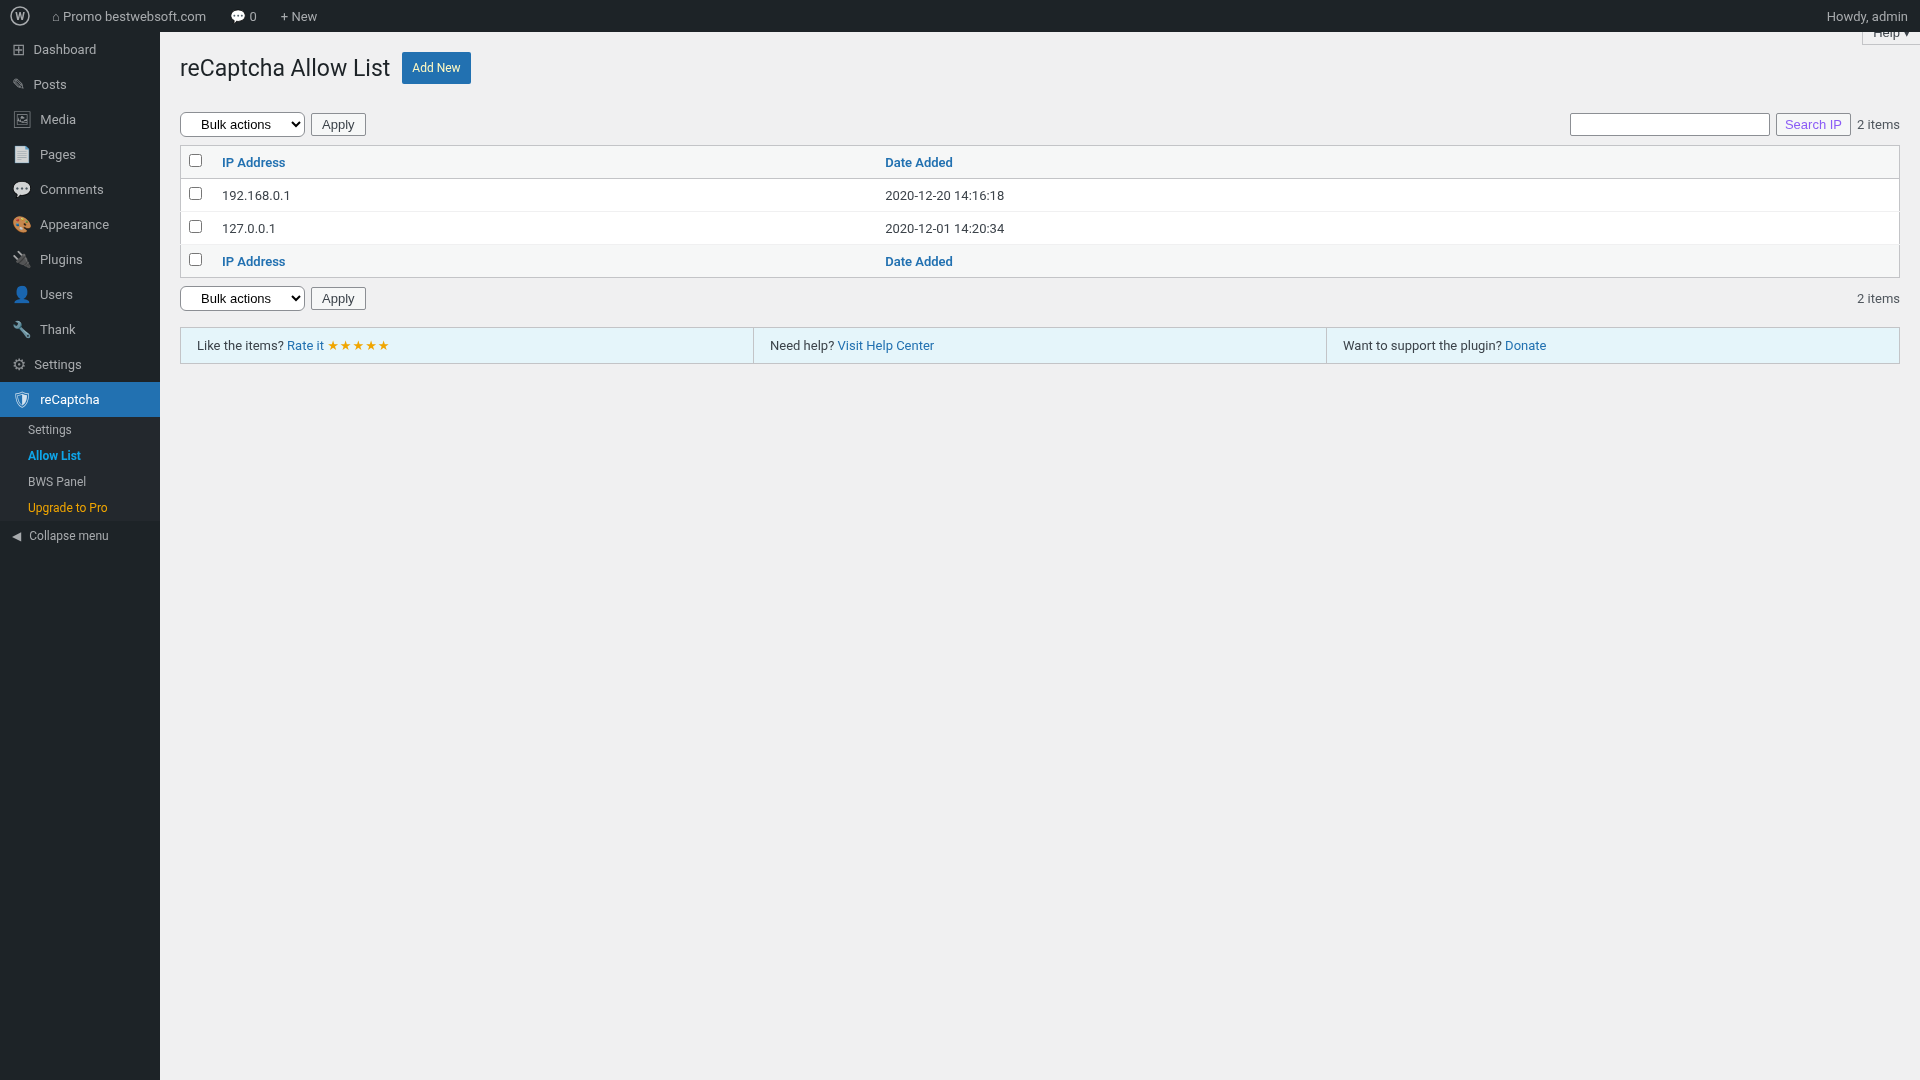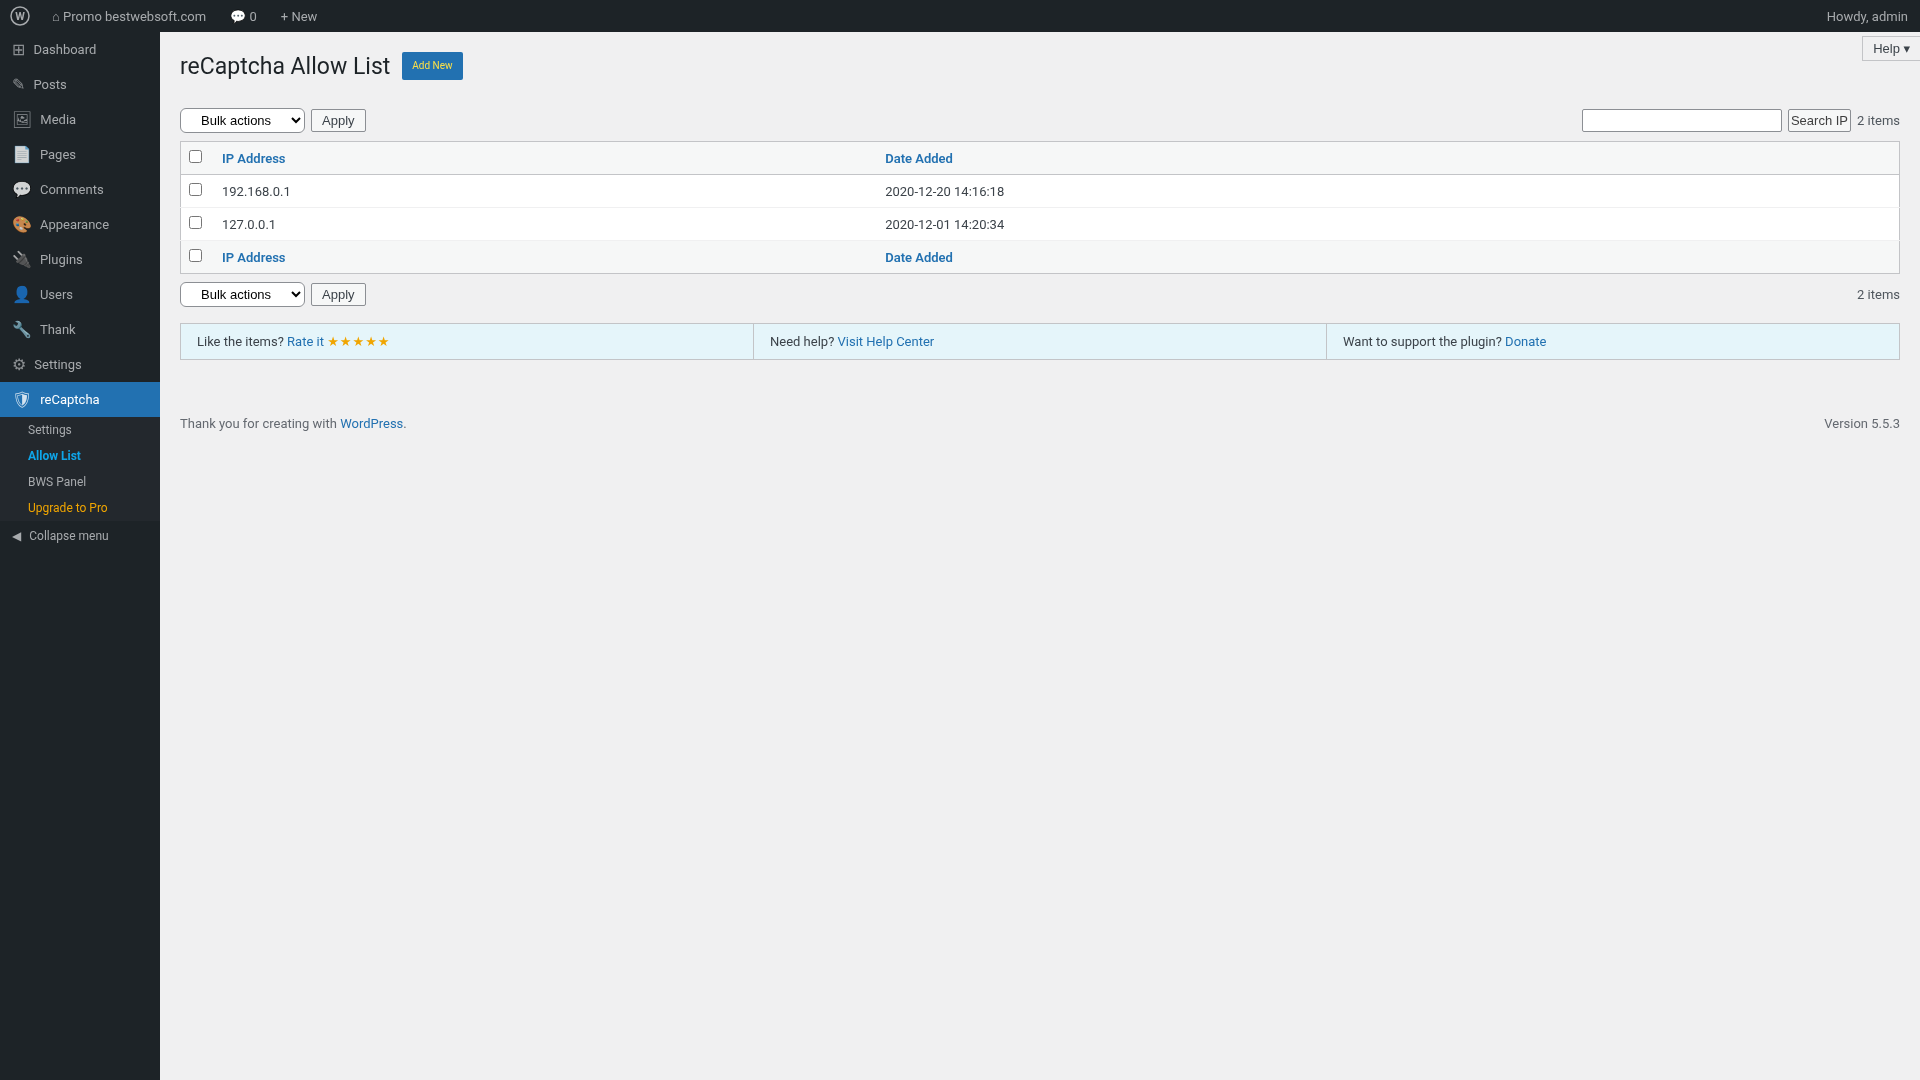--- a/index.html
+++ b/index.html
@@ -108,24 +108,24 @@
       margin-bottom: 28px;
     }
     .page-title {
       font-size: 23px;
       font-weight: 400;
       color: #1d2327;
       margin-right: 12px;
     }
     .add-new-btn {
       background: #2271b1;
-      color: #fde047;
+      color: #fef9c3;
       border: none;
       padding: 4px 10px;
-      font-size: 10px;
+      font-size: 12px;
       cursor: pointer;
       border-radius: 2px;
       text-decoration: none;
       line-height: 2;
     }
 
     
     .tablenav-top {
       display: flex;
       align-items: center;
@@ -168,22 +168,22 @@
     .search-ip-input {
       border: 1px solid #8c8f94;
       padding: 3px 8px;
       font-size: 13px;
       width: 200px;
       border-radius: 2px;
     }
     .search-ip-btn {
       background: #f6f7f7;
       border: 1px solid #8c8f94;
-      color: #404040;
-      padding: 3px 2px;
+      color: #8b5cf6;
+      padding: 3px 8px;
       font-size: 13px;
       cursor: pointer;
       border-radius: 2px;
     }
 
     
     .wp-list-table {
       width: 100%;
       border-collapse: collapse;
       background: #fff;
@@ -256,21 +256,21 @@
       font-size: 13px;
       display: flex;
       justify-content: space-between;
       margin-top: 40px;
     }
     #wpfooter a { color: #2271b1; text-decoration: none; }
 
     
     .help-btn {
       position: fixed;
-      top: 36px;
+      top: 20px;
       right: 0;
       background: #f0f0f1;
       border: 1px solid #c3c4c7;
       border-right: none;
       padding: 4px 10px;
       font-size: 13px;
       cursor: pointer;
       color: #3c434a;
     }
   </style>
@@ -452,20 +452,14 @@
         <div class="footer-bar-item">
           <span>Need help?</span>&nbsp;<a href="#">Visit Help Center</a>
         </div>
         <div class="footer-bar-item">
           <span>Want to support the plugin?</span>&nbsp;<a href="#">Donate</a>
         </div>
       </div>
 
     </div>
 
-    <div id="wpfooter">
-      <span>
-        <span>Thank you for creating with</span>&nbsp;<a href="#">WordPress</a>.
-      </span>
-      <span>Version 5.5.3</span>
-    </div>
   </div>
 </div>
 
 </body></html>

